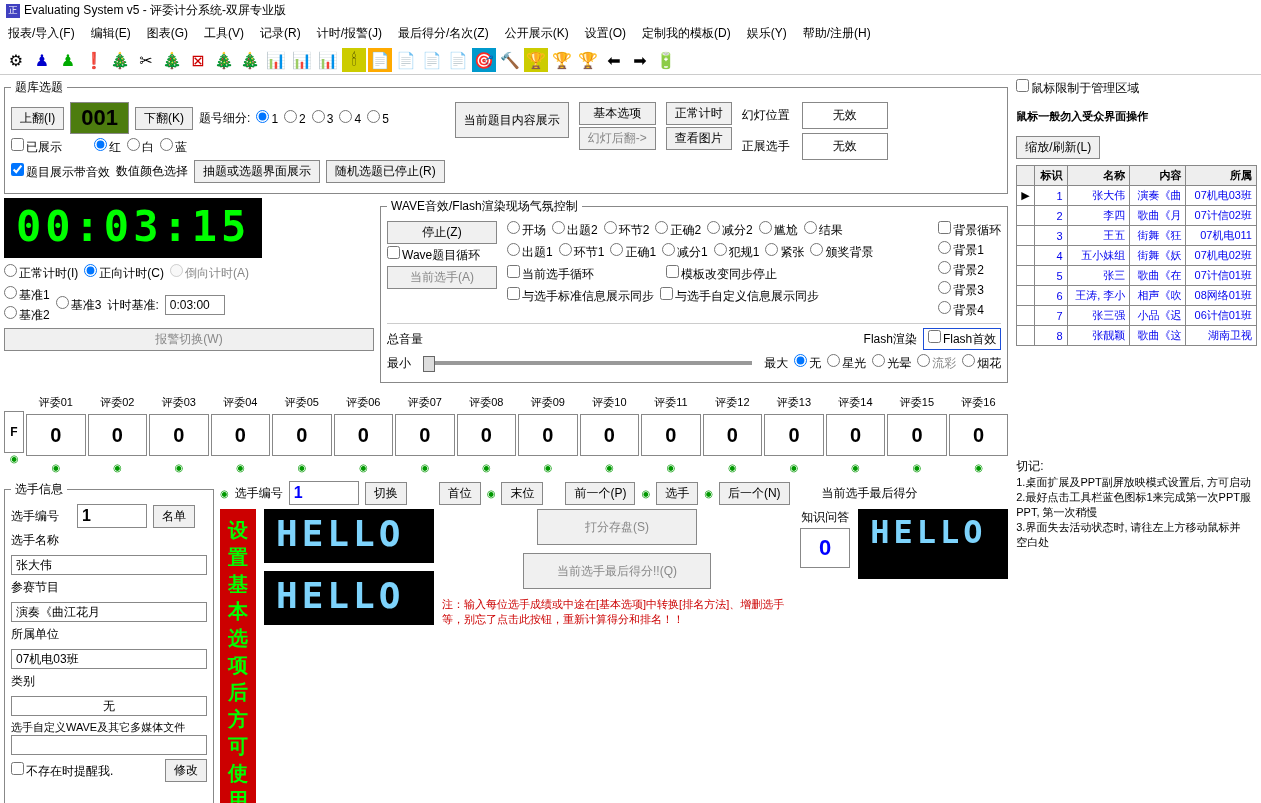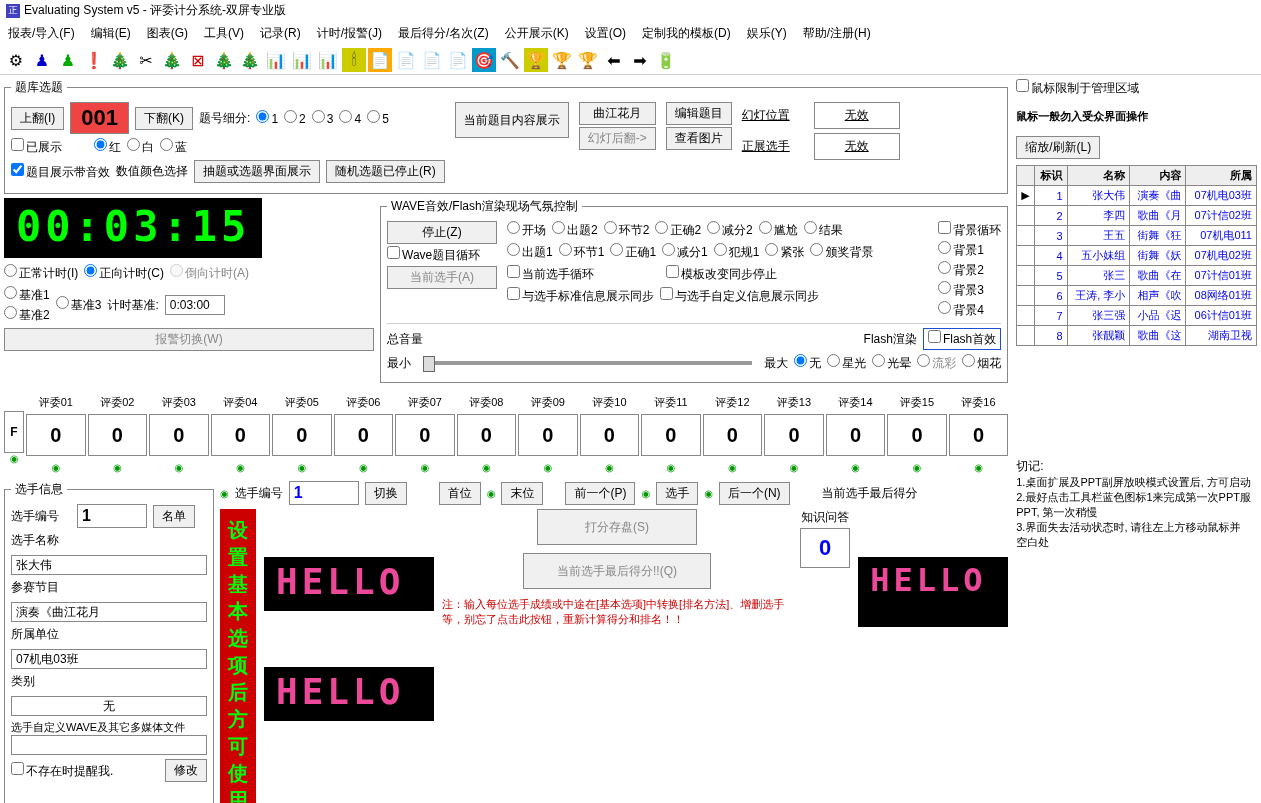--- a/index.html
+++ b/index.html
@@ -13,24 +13,24 @@
 .main { display: flex; }
 .left { flex: 1; padding: 4px; }
 .right { width: 250px; padding: 4px; }
 fieldset { border: 1px solid #888; padding: 6px; margin-bottom: 4px; position: relative; }
 fieldset > legend { padding: 0 4px; font-size: 12px; }
 button { font-size: 12px; padding: 2px 8px; background: #f0f0f0; border: 1px solid #888; cursor: pointer; min-height: 22px; }
 button.tall { min-height: 36px; }
 input[type="text"] { border: 1px solid #888; padding: 2px 4px; font-size: 12px; }
 input[type="radio"], input[type="checkbox"] { margin-right: 2px; }
 label { font-size: 12px; }
-.bignum { background: #ef4444; border: 1px solid #888; font-weight: bold; font-size: 22px; padding: 2px 10px; display: inline-block; }
+.bignum { background: #4d7c0f; border: 1px solid #888; font-weight: bold; font-size: 22px; padding: 2px 10px; display: inline-block; }
 .row { display: flex; align-items: center; gap: 6px; margin-bottom: 4px; flex-wrap: wrap; }
 .led { background: #000; color: #0f0; font-family: monospace; font-size: 42px; font-weight: bold; padding: 4px 12px; letter-spacing: 4px; display: inline-block; min-height: 60px; }
-.led.red { color: #ec4899; margin-top: 48px; }
+.led.red { color: #7dd3fc; }
 .led.green { color: #0f0; }
 .judges { display: flex; gap: 2px; margin-top: 8px; }
 .judge-col { flex: 1; text-align: center; }
 .judge-col .lbl { font-size: 11px; margin-bottom: 4px; }
 .judge-col .scorebox { border: 1px solid #888; padding: 10px 0; font-size: 20px; font-weight: bold; height: 42px; display: flex; align-items: center; justify-content: center; }
 .judge-col .dot { color: #090; margin-top: 6px; }
 .table { border: 1px solid #888; width: 100%; border-collapse: collapse; }
 .table th, .table td { border: 1px solid #888; padding: 2px 4px; font-size: 11px; text-align: right; }
 .table th { background: #eee; }
 .table td.link { color: #00e; }
@@ -125,28 +125,28 @@
     <label><input type="checkbox" checked="" style=""><span>题目展示带音效</span></label>
     <span>数值颜色选择</span>
     <button>抽题或选题界面展示</button>
     <button>随机选题已停止(R)</button>
   </div>
 </div>
 <div class="fcol">
   <button class="tall">当前题目内容展示</button>
 </div>
 <div class="fcol">
-  <button>曲江花月</button>
+  <button>基本选项</button>
   <button class="greytext">幻灯后翻-&gt;</button>
 </div>
 <div class="fcol">
-  <button>编辑题目</button>
+  <button>正常计时</button>
   <button>查看图片</button>
 </div>
-<div style="display:grid; grid-template-columns:auto auto; gap:4px 24px; align-items:center;text-decoration:underline;">
+<div style="display:grid; grid-template-columns:auto auto; gap:4px 12px; align-items:center;">
   <span>幻灯位置</span>
   <span style="border:1px solid #888; padding:4px 30px;">无效</span>
   <span>正展选手</span>
   <span style="border:1px solid #888; padding:4px 30px;">无效</span>
 </div>
 </fieldset>
 
 <div style="display:flex; gap:6px;">
 <div style="width:370px;">
   <div class="led green">00:03:15</div>

